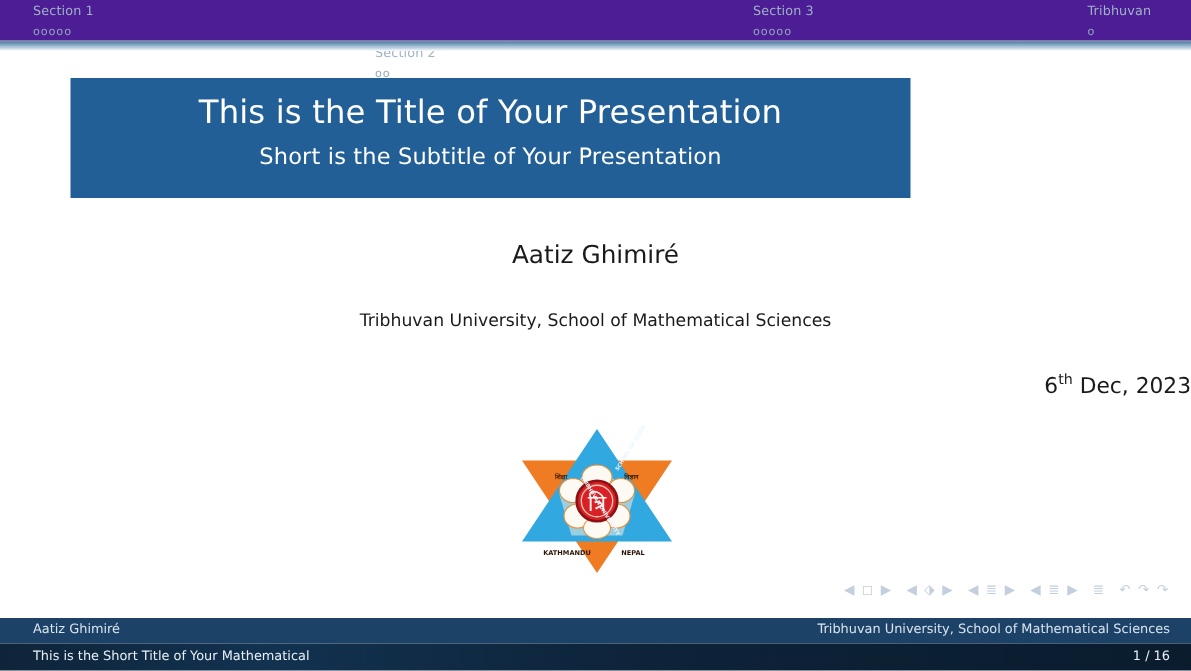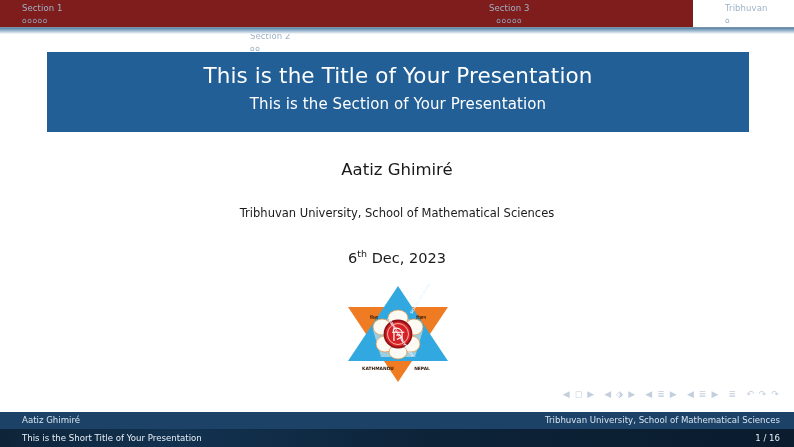--- a/index.html
+++ b/index.html
@@ -17,23 +17,23 @@
 
   
   #slide {
     position: absolute;
     inset: 0;
     background: #ffffff;
   }
   #headline {
     position: absolute;
     left: 0; top: 0;
-    width: 693px;
+    width: 794px;
     height: 27px;
-    background: #7f1d1d;
+    background: #4c1d95;
   }
   .nav-section {
     position: absolute;
     top: 3px;
     color: #9fb3c6;
     font-size: 8.5px;
     letter-spacing: 0.1px;
     line-height: 11px;
   }
   .nav-section .nav-label {
@@ -42,37 +42,37 @@
   }
   .nav-dots {
     display: block;
     margin-top: 1px;
     letter-spacing: 0.6px;
     font-size: 7.5px;
     color: #93a8bd;
   }
   .ns1 { left: 22px; }
   .ns2 { left: 250px; margin-top: 28px; }
-  .ns3 { left: 489px; text-align: center; }
+  .ns3 { left: 502px; }
   .ns4 { left: 725px; }
 
   #header-gradient {
     position: absolute;
     left: 0; top: 27px;
     width: 794px;
     height: 7px;
     background: linear-gradient(to bottom, #18355180 0%, #5f88ab 18%, #93b2cb 48%, #cddbe7 78%, #ffffff 100%);
   }
 
   
   #title-block {
     position: absolute;
     left: 47px;
     top: 52px;
-    width: 702px;
+    width: 560px;
     height: 80px;
     background: #215f96;
     box-sizing: border-box;
     padding-top: 9px;
     text-align: center;
   }
   #title-main {
     color: #ffffff;
     font-size: 21.5px;
     font-weight: normal;
@@ -102,20 +102,21 @@
   }
   #institute-name {
     font-size: 11.5px;
     line-height: 18px;
     margin-top: 22px;
   }
   #date-line {
     font-size: 14.5px;
     line-height: 20px;
     margin-top: 26px;
+    text-align: right;
   }
   #date-line sup {
     font-size: 9.5px;
     vertical-align: super;
     line-height: 0;
   }
 
   
   #logo {
     position: absolute;
@@ -201,21 +202,21 @@
     </div>
     <div class="nav-section ns4">
       <span class="nav-label">Tribhuvan</span>
       <span class="nav-dots">o</span>
     </div>
   </div>
   <div id="header-gradient"></div>
 
   <div id="title-block">
     <div id="title-main">This is the Title of Your Presentation</div>
-    <div id="title-sub">This is the Section of Your Presentation</div>
+    <div id="title-sub">Short is the Subtitle of Your Presentation</div>
   </div>
 
   <div id="meta">
     <div id="author-name">Aatiz Ghimiré</div>
     <div id="institute-name">Tribhuvan University, School of Mathematical Sciences</div>
     <div id="date-line"><span>6</span><sup>th</sup> <span>Dec, 2023</span></div>
   </div>
 
   <div id="logo">
     <svg width="108" height="100" viewBox="0 0 108 100" xmlns="http://www.w3.org/2000/svg">
@@ -259,17 +260,17 @@
 
   <div id="nav-symbols">
     <span class="navgrp">◀ ◻ ▶</span><span class="navsep"></span><span class="navgrp">◀ ⬗ ▶</span><span class="navsep"></span><span class="navgrp">◀ ≣ ▶</span><span class="navsep"></span><span class="navgrp">◀ ≣ ▶</span><span class="navsep"></span><span class="navgrp">≣</span><span class="navsep"></span><span class="navgrp">↶ ↷ ↷</span>
   </div>
 
   <div id="footer-top">
     <span class="foot-left">Aatiz Ghimiré</span>
     <span class="foot-right">Tribhuvan University, School of Mathematical Sciences</span>
   </div>
   <div id="footer-bottom">
-    <span class="foot-left">This is the Short Title of Your Presentation</span>
+    <span class="foot-left">This is the Short Title of Your Mathematical</span>
     <span class="foot-right">1 / 16</span>
   </div>
 
 </div>
 
 </body></html>

